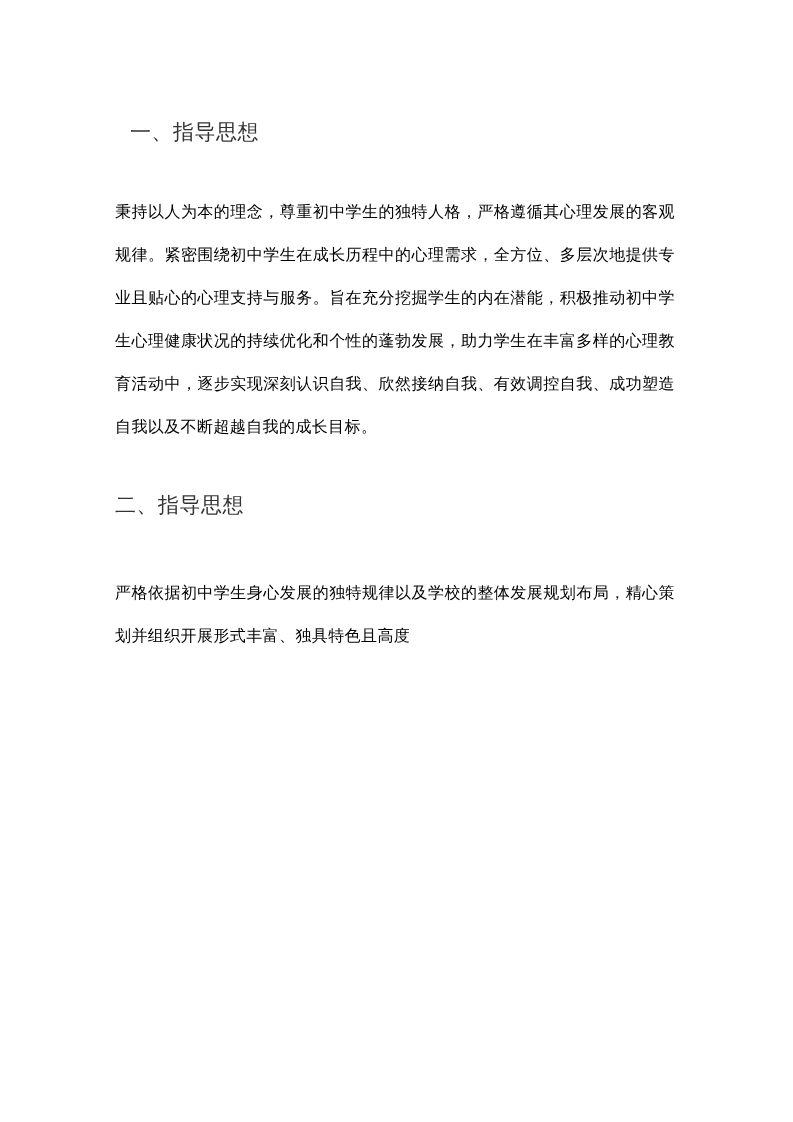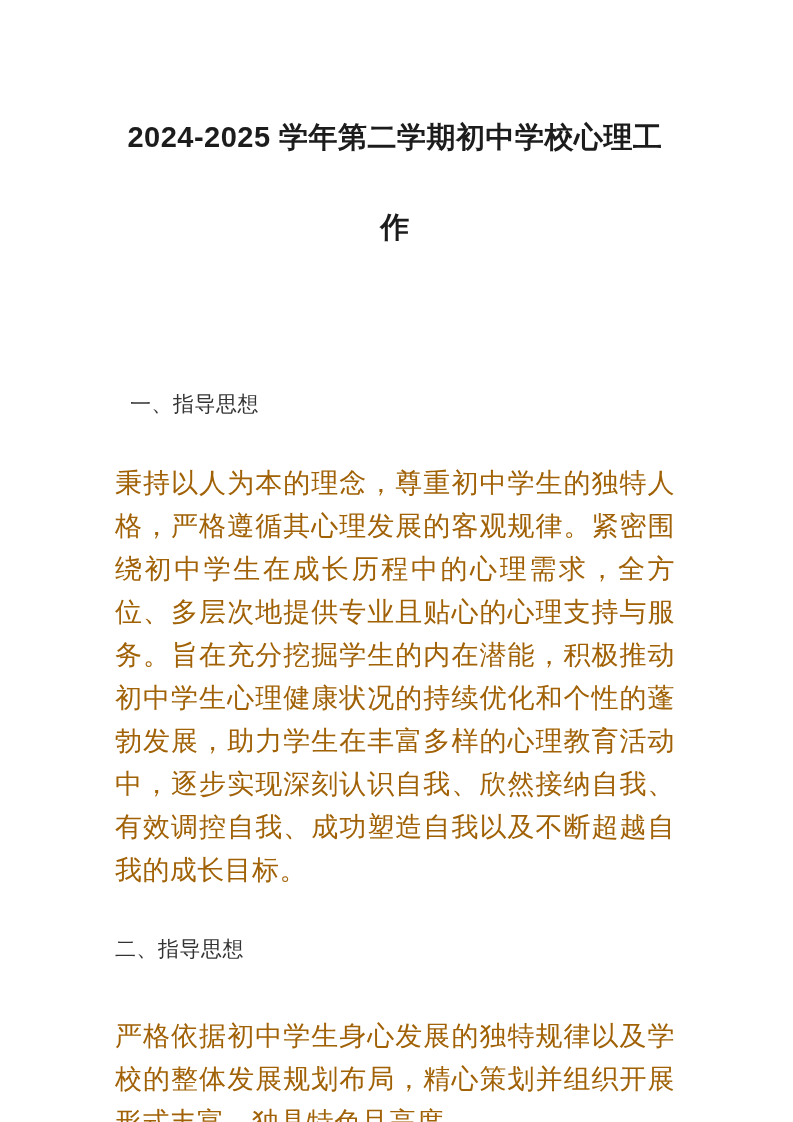--- a/index.html
+++ b/index.html
@@ -30,39 +30,38 @@
   }
   .section-heading {
     color: #333333;
     font-size: 21px;
     line-height: 43px;
     letter-spacing: 0.5px;
   }
   .section-heading.first { margin-top: 110px; margin-left: 15px; }
   .section-heading.second { margin-top: 35px; }
   .body-para {
-    color: #a16207;
-    font-size: 27px;
+    color: #000000;
+    font-size: 16px;
     line-height: 43px;
     text-align: justify;
     text-justify: inter-ideograph;
     letter-spacing: 0.4px;
     word-break: break-all;
   }
   .body-para.p1 { margin-top: 37px; }
   .body-para.p2 { margin-top: 45px; font-family: Liberation Serif, serif; }
 </style>
 </head>
 <body>
 
 <div class="page">
   <div class="content">
 
     <div class="doc-title">
-      <div>2024-2025 学年第二学期初中学校心理工作</div>
     </div>
 
     <div class="section-heading first">一、指导思想</div>
 
     <div class="body-para p1">秉持以人为本的理念，尊重初中学生的独特人格，严格遵循其心理发展的客观规律。紧密围绕初中学生在成长历程中的心理需求，全方位、多层次地提供专业且贴心的心理支持与服务。旨在充分挖掘学生的内在潜能，积极推动初中学生心理健康状况的持续优化和个性的蓬勃发展，助力学生在丰富多样的心理教育活动中，逐步实现深刻认识自我、欣然接纳自我、有效调控自我、成功塑造自我以及不断超越自我的成长目标。</div>
 
     <div class="section-heading second">二、指导思想</div>
 
     <div class="body-para p2">严格依据初中学生身心发展的独特规律以及学校的整体发展规划布局，精心策划并组织开展形式丰富、独具特色且高度</div>
 

